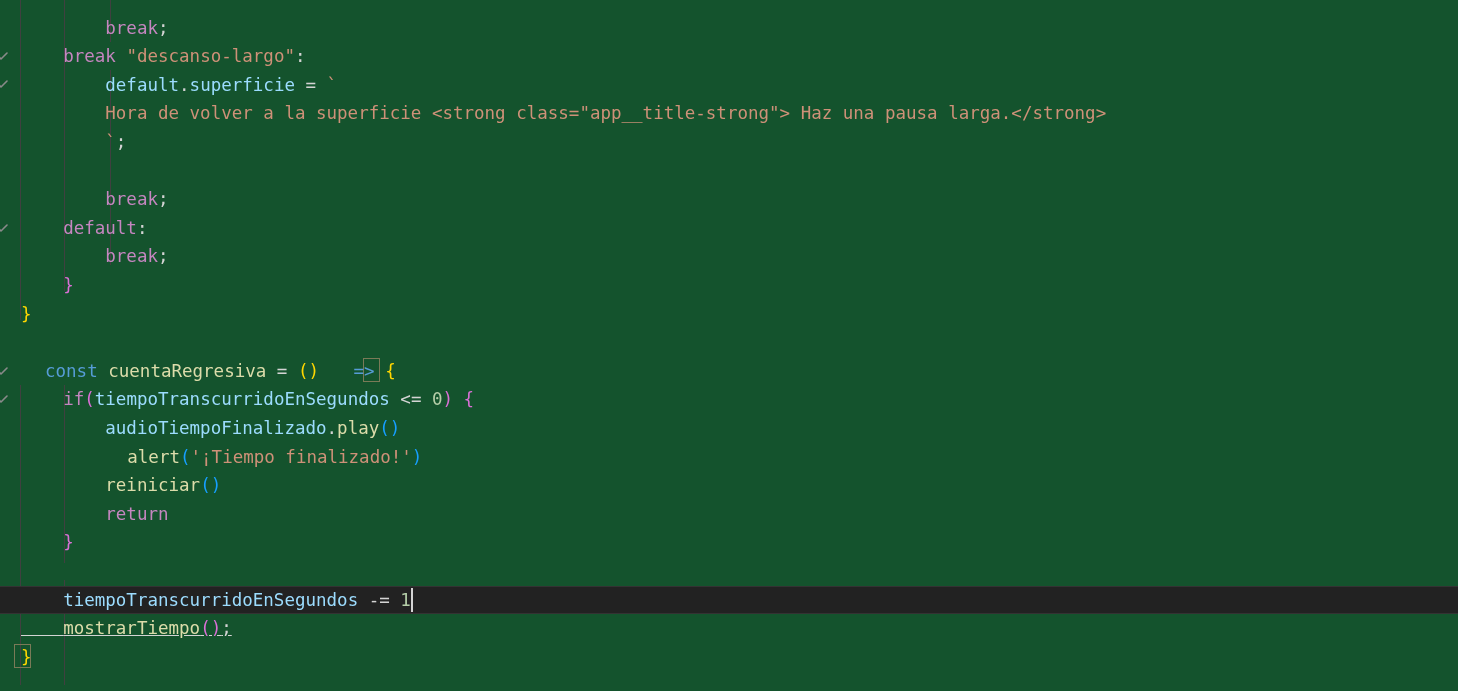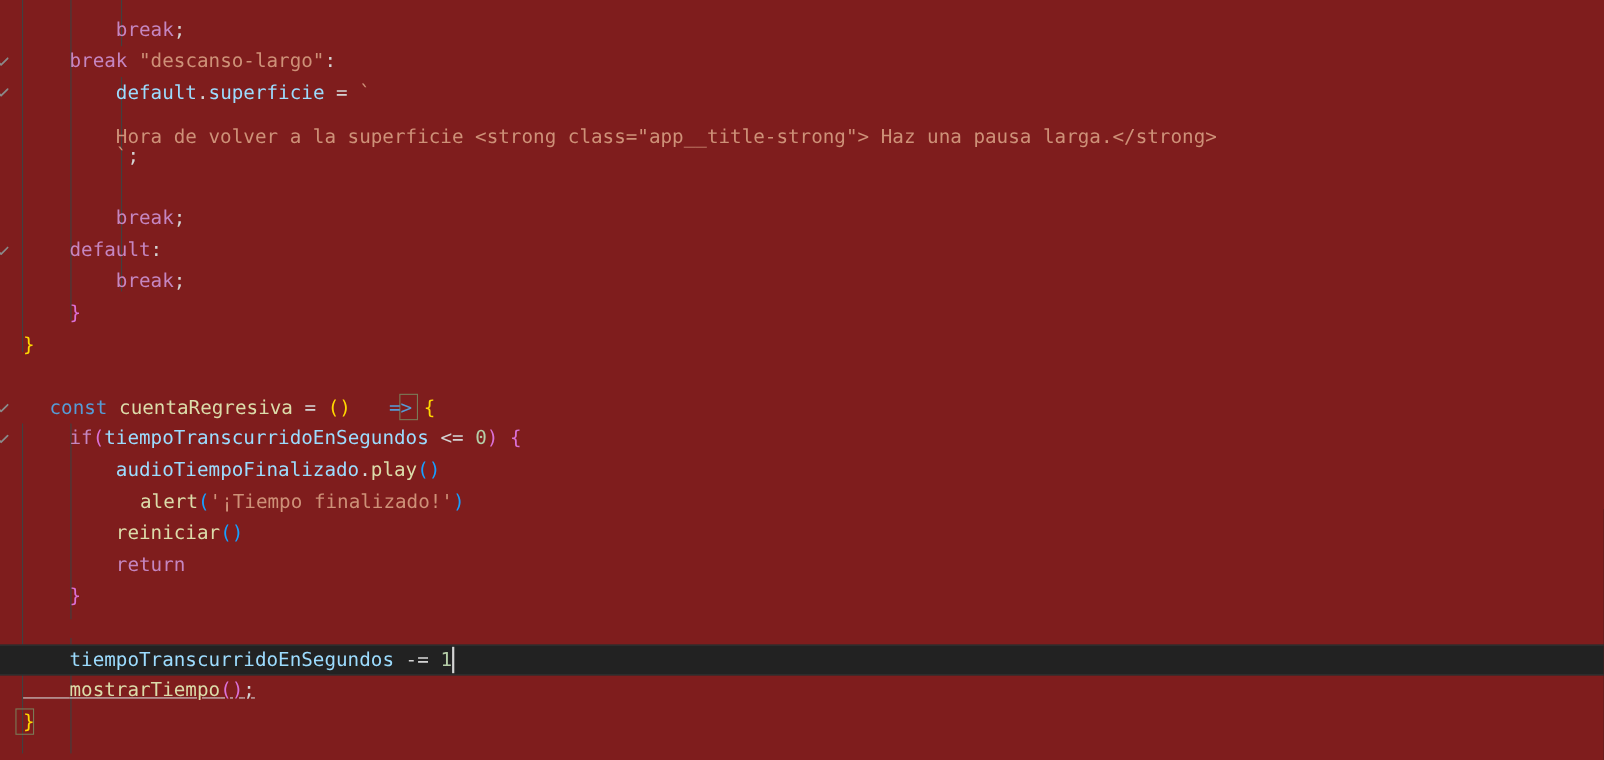--- a/index.html
+++ b/index.html
@@ -12,21 +12,21 @@
     height: 691px;
     overflow: hidden;
     font-family: "DejaVu Sans Mono", "Liberation Mono", monospace;
   }
 
   
   #editor {
     position: relative;
     width: 1458px;
     height: 691px;
-    background: #7f1d1d;
+    background: #14532d;
     color: #d4d4d4;
     font-size: 17.5px;
     line-height: 28.6px;
     letter-spacing: 0px;
   }
 
   
   .fold-marker {
     position: absolute;
     left: -6px;
@@ -145,21 +145,21 @@
       <div class="fold-marker" style="top: 385px;">
         <svg width="14" height="10" viewBox="0 0 14 10">
           <path d="M1 2 L7 8 L13 2" fill="none" stroke="#8a8a8a" stroke-width="1.6" stroke-linecap="round" stroke-linejoin="round"></path>
         </svg>
       </div>
     </div>
   <div id="code-layer">
       <div class="code-line" style="top: 13.6px;"><span class="txt t-plain">        </span><span class="txt t-keyword">break</span><span class="txt t-plain">;</span></div>
       <div class="code-line" style="top: 42.2px;"><span class="txt t-plain">    </span><span class="txt t-keyword">break</span><span class="txt t-plain"> </span><span class="txt t-string">"descanso-largo"</span><span class="txt t-plain">:</span></div>
       <div class="code-line" style="top: 70.8px;"><span class="txt t-plain">        </span><span class="txt t-var">default</span><span class="txt t-plain">.</span><span class="txt t-prop">superficie</span><span class="txt t-plain"> </span><span class="txt t-plain">=</span><span class="txt t-plain"> </span><span class="txt t-string">`</span></div>
-      <div class="code-line" style="top: 99.4px; margin-top: 12px;"><span class="txt t-string">        Hora de volver a la superficie &lt;strong class="app__title-strong"&gt; Haz una pausa larga.&lt;/strong&gt;</span></div>
+      <div class="code-line" style="top: 99.4px;"><span class="txt t-string">        Hora de volver a la superficie &lt;strong class="app__title-strong"&gt; Haz una pausa larga.&lt;/strong&gt;</span></div>
       <div class="code-line" style="top: 128px;"><span class="txt t-string">        `</span><span class="txt t-plain">;</span></div>
       <div class="code-line" style="top: 156.6px;"></div>
       <div class="code-line" style="top: 185.2px;"><span class="txt t-plain">        </span><span class="txt t-keyword">break</span><span class="txt t-plain">;</span></div>
       <div class="code-line" style="top: 213.8px;"><span class="txt t-plain">    </span><span class="txt t-keyword">default</span><span class="txt t-plain">:</span></div>
       <div class="code-line" style="top: 242.4px;"><span class="txt t-plain">        </span><span class="txt t-keyword">break</span><span class="txt t-plain">;</span></div>
       <div class="code-line" style="top: 271px;"><span class="txt t-plain">    </span><span class="txt t-br-pink">}</span></div>
       <div class="code-line" style="top: 299.6px;"><span class="txt t-br-yellow">}</span></div>
       <div class="code-line" style="top: 328.2px;"></div>
       <div class="code-line" style="top: 356.8px;"><span class="txt t-const">const</span><span class="txt t-plain"> </span><span class="txt t-func">cuentaRegresiva</span><span class="txt t-plain"> </span><span class="txt t-plain">=</span><span class="txt t-plain"> </span><span class="txt t-br-yellow">()</span><span class="txt t-plain"> </span><span class="txt t-const">=&gt;</span><span class="txt t-plain"> </span><span class="txt t-br-yellow">{</span></div>
       <div class="code-line" style="top: 385.4px;"><span class="txt t-plain">    </span><span class="txt t-keyword">if</span><span class="txt t-br-pink">(</span><span class="txt t-var">tiempoTranscurridoEnSegundos</span><span class="txt t-plain"> </span><span class="txt t-plain">&lt;=</span><span class="txt t-plain"> </span><span class="txt t-num">0</span><span class="txt t-br-pink">)</span><span class="txt t-plain"> </span><span class="txt t-br-pink">{</span></div>

